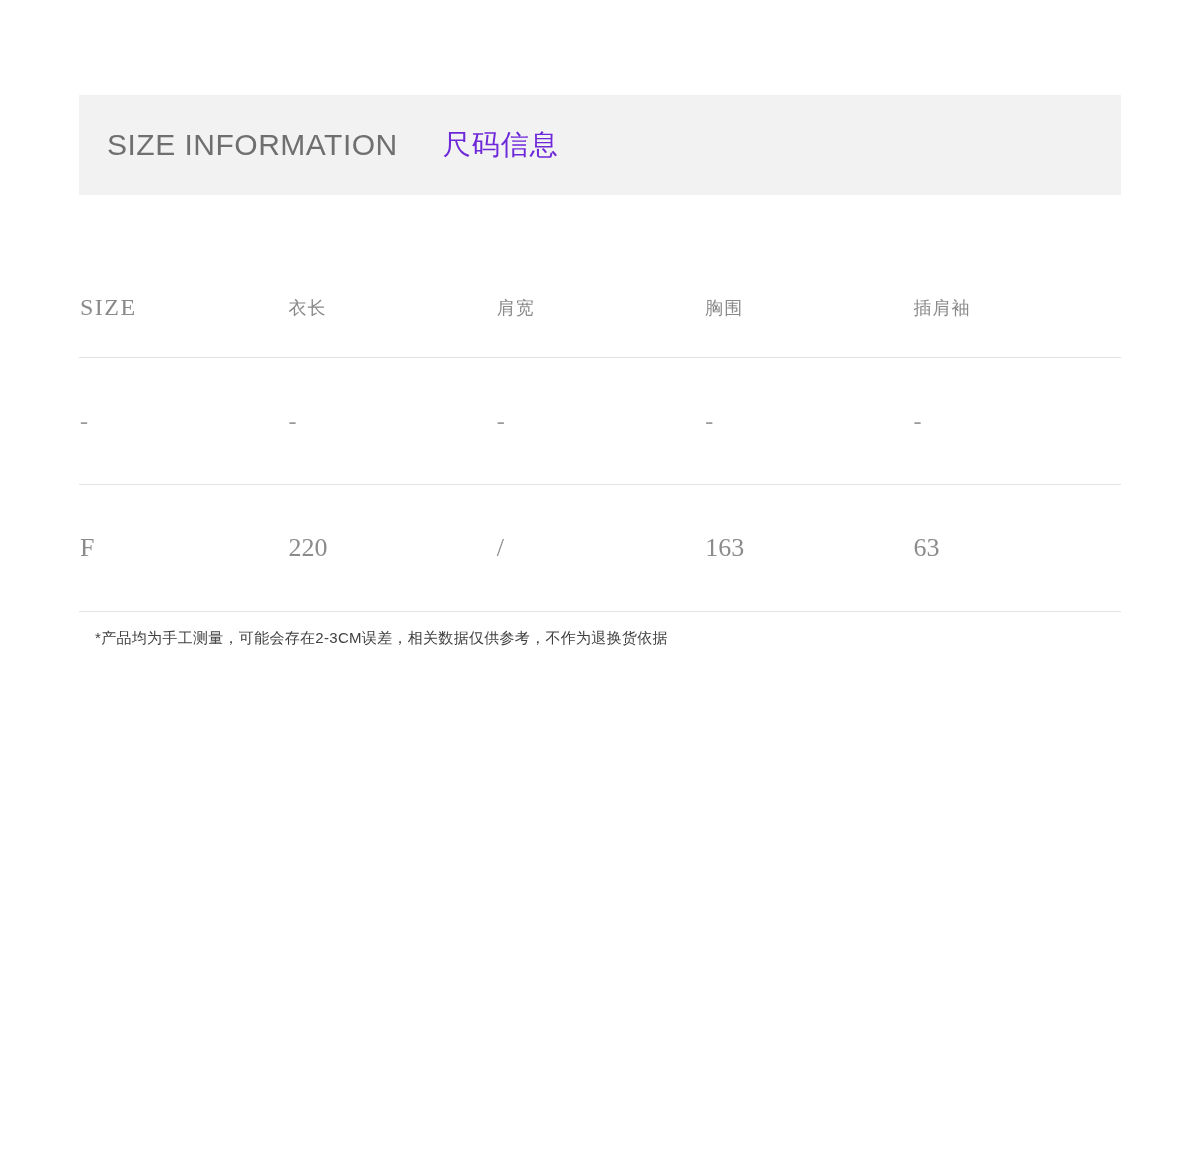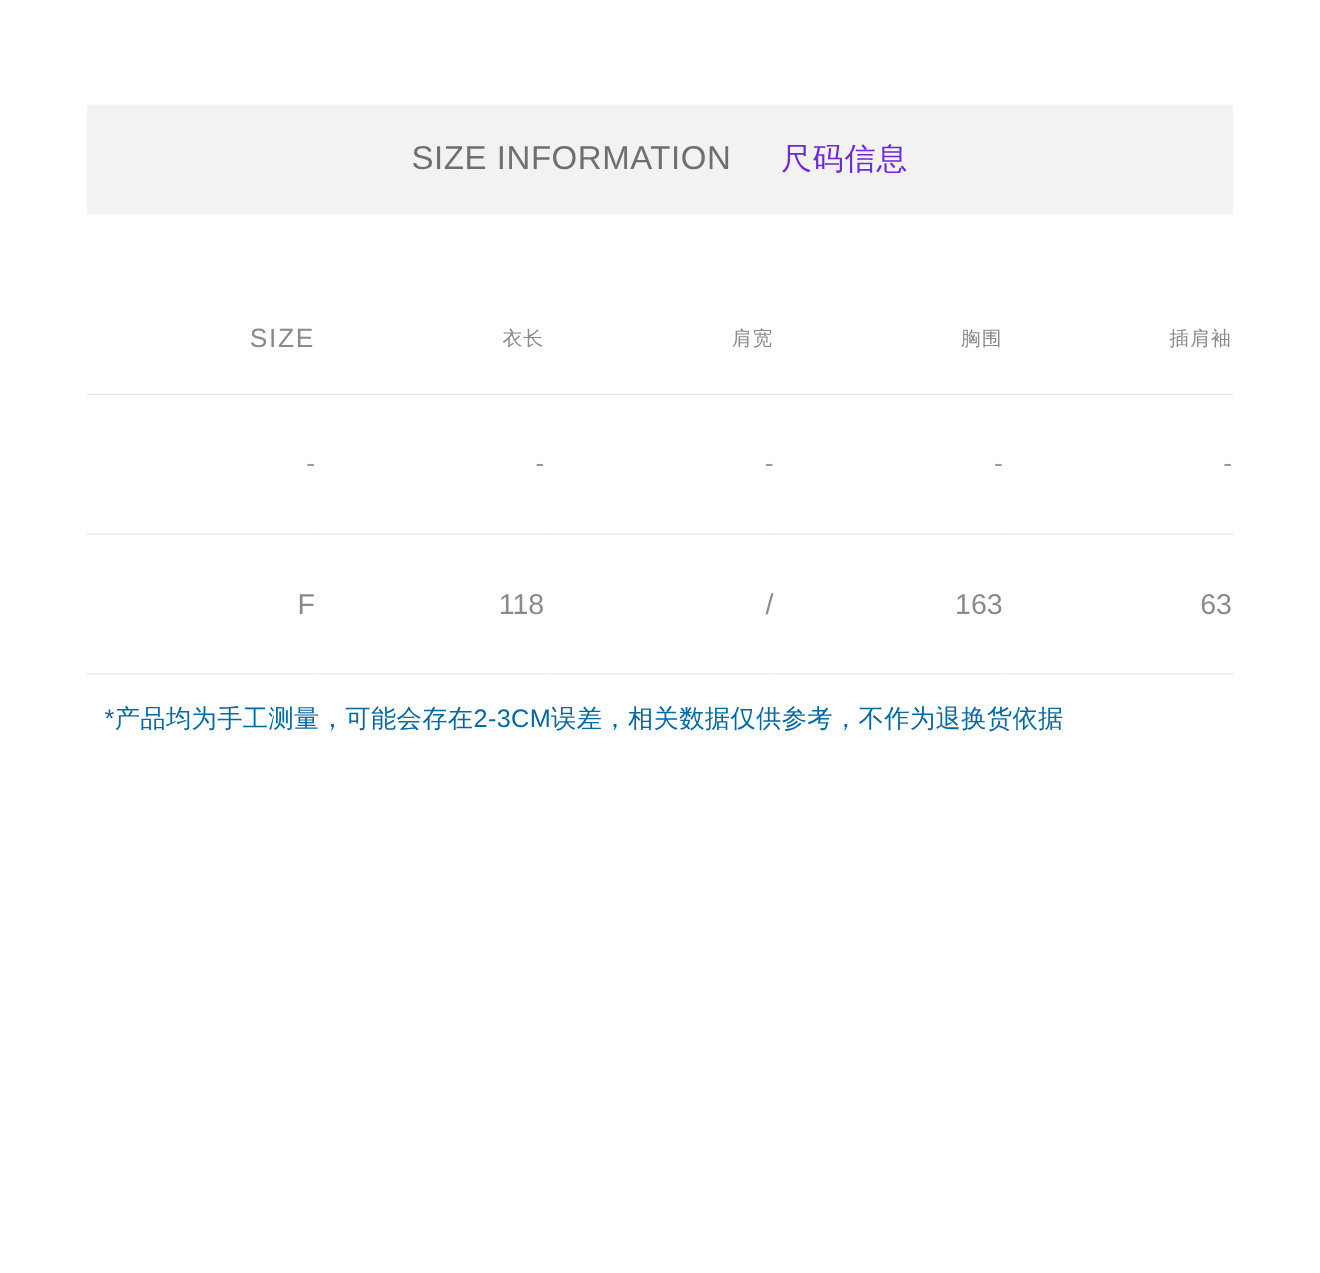--- a/index.html
+++ b/index.html
@@ -28,21 +28,21 @@
     top: 95px;
     width: 1042px;
   }
 
   
   .panel-header {
     height: 100px;
     background: #f2f2f2;
     display: flex;
     align-items: center;
-    justify-content: center;
+    justify-content: flex-start;
     padding: 0 28px 0 28px;
     box-sizing: border-box;
     gap: 45px;
   }
   .panel-header .title-en {
     font-size: 30px;
     letter-spacing: 0.5px;
     color: #6f6f6f;
     font-weight: 400;
     white-space: nowrap;
@@ -57,23 +57,24 @@
 
   
   .size-table {
     width: 1042px;
     border-collapse: collapse;
     margin-top: 98px;
     table-layout: fixed;
   }
   .size-table th,
   .size-table td {
-    text-align: right;
+    text-align: left;
     font-weight: 400;
     color: #8b8b8b;
+    font-family: Liberation Serif, serif;
   }
   .size-table thead th {
     font-size: 18px;
     padding-bottom: 36px;
     color: #8a8a8a;
     letter-spacing: 1px;
   }
   .size-table thead th.col-size {
     font-size: 24px;
     letter-spacing: 1.5px;
@@ -90,22 +91,22 @@
   .size-table tbody tr.row-dash td {
     font-size: 24px;
     color: #9a9a9a;
   }
   .size-table tbody tr:last-child td {
     border-bottom: 1px solid #e2e2e2;
   }
 
   .note {
     padding-left: 16px;
-    font-size: 23px;
-    color: #0369a1;
+    font-size: 15px;
+    color: #404040;
     letter-spacing: 0.3px;
     line-height: 1.5;
   }
 </style>
 </head>
 <body>
 
 <div class="page">
 
   <section class="size-panel">
@@ -128,21 +129,21 @@
       <tbody>
         <tr class="row-dash">
           <td>-</td>
           <td>-</td>
           <td>-</td>
           <td>-</td>
           <td>-</td>
         </tr>
         <tr>
           <td>F</td>
-          <td>118</td>
+          <td>220</td>
           <td>/</td>
           <td>163</td>
           <td>63</td>
         </tr>
       </tbody>
     </table>
 
     <p class="note">*产品均为手工测量，可能会存在2-3CM误差，相关数据仅供参考，不作为退换货依据</p>
 
   </section>

